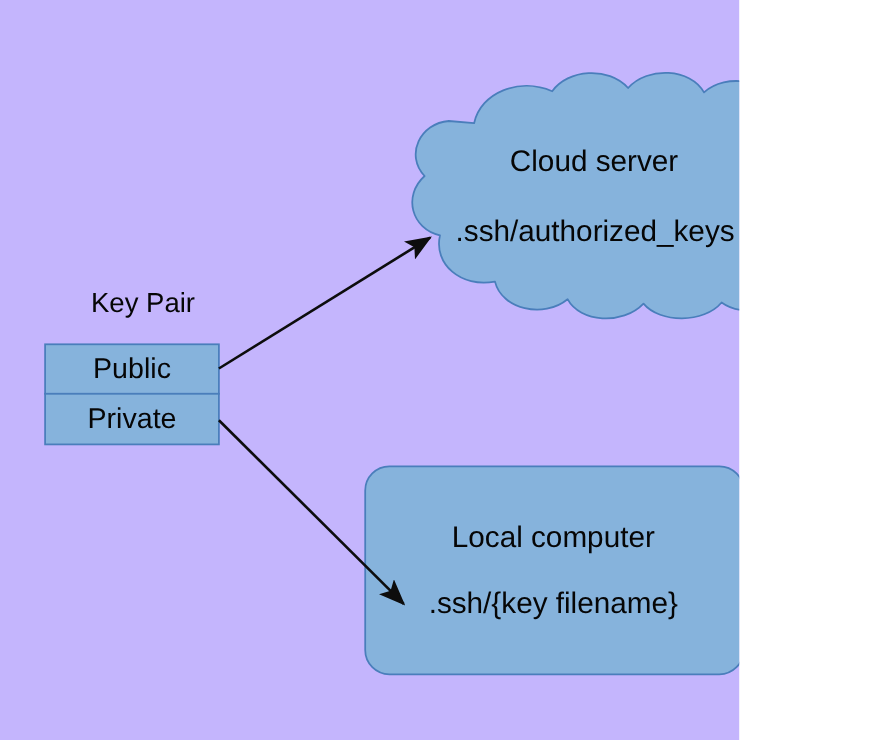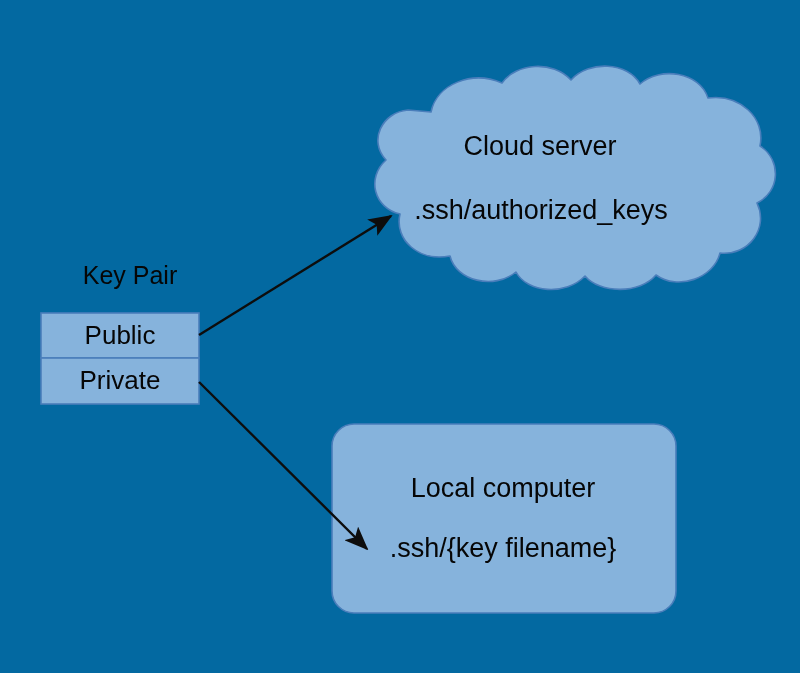--- a/index.html
+++ b/index.html
@@ -6,23 +6,23 @@
   html, body {
     margin: 0;
     padding: 0;
     background: #ffffff;
   }
   body {
     font-family: "Liberation Sans", sans-serif;
   }
   #canvas {
     position: relative;
-    width: 800px;
+    width: 672px;
     height: 673px;
-    background: #0369a1;
+    background: #c4b5fd;
     overflow: hidden;
   }
   #diagram-svg {
     position: absolute;
     top: 0;
     left: 0;
     width: 800px;
     height: 673px;
     display: block;
   }

